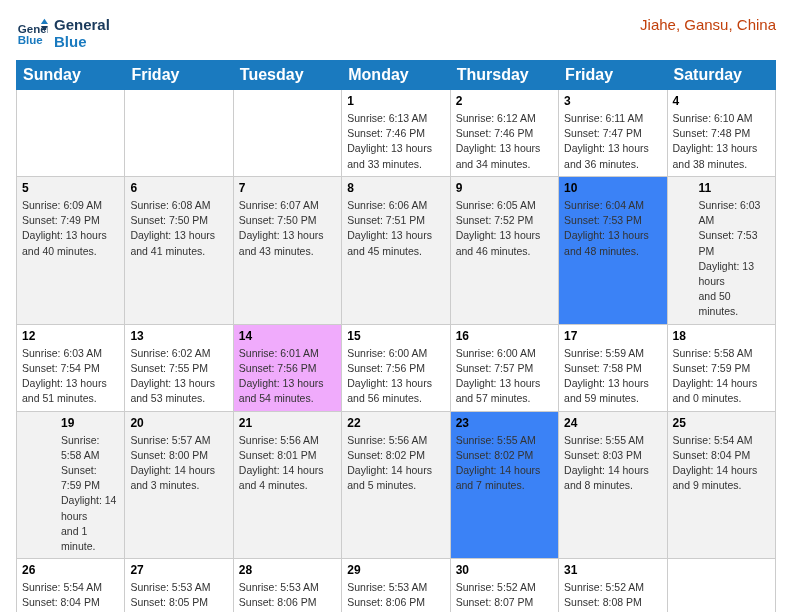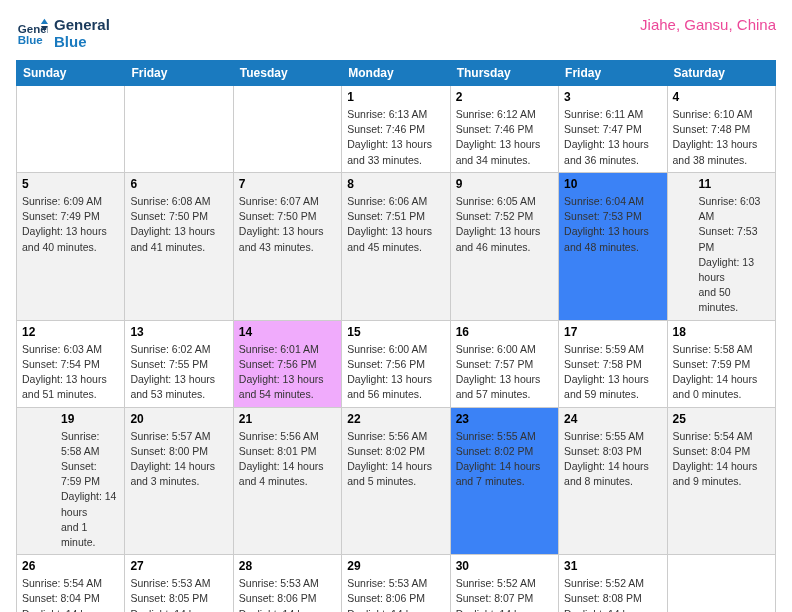--- a/index.html
+++ b/index.html
@@ -28,33 +28,33 @@
     .title-block {
       text-align: right;
     }
     .month-year {
       font-size: 32px;
       font-weight: bold;
       color: #1a3a5c;
     }
     .location {
       font-size: 15px;
-      color: #ec4899;
+      color: #c2410c;
     }
     .calendar {
       width: 100%;
       border-collapse: collapse;
       font-size: 11px;
     }
     .calendar th {
       background: #1a7abf;
       color: #fff;
       text-align: left;
       padding: 5px 6px;
-      font-size: 12px;
+      font-size: 16px;
       font-weight: bold;
       border: 1px solid #1a7abf;
     }
     .calendar td {
       border: 1px solid #ccc;
       vertical-align: top;
       padding: 4px 5px;
       width: calc(100% / 7);
       height: 80px;
       background: #fff;

